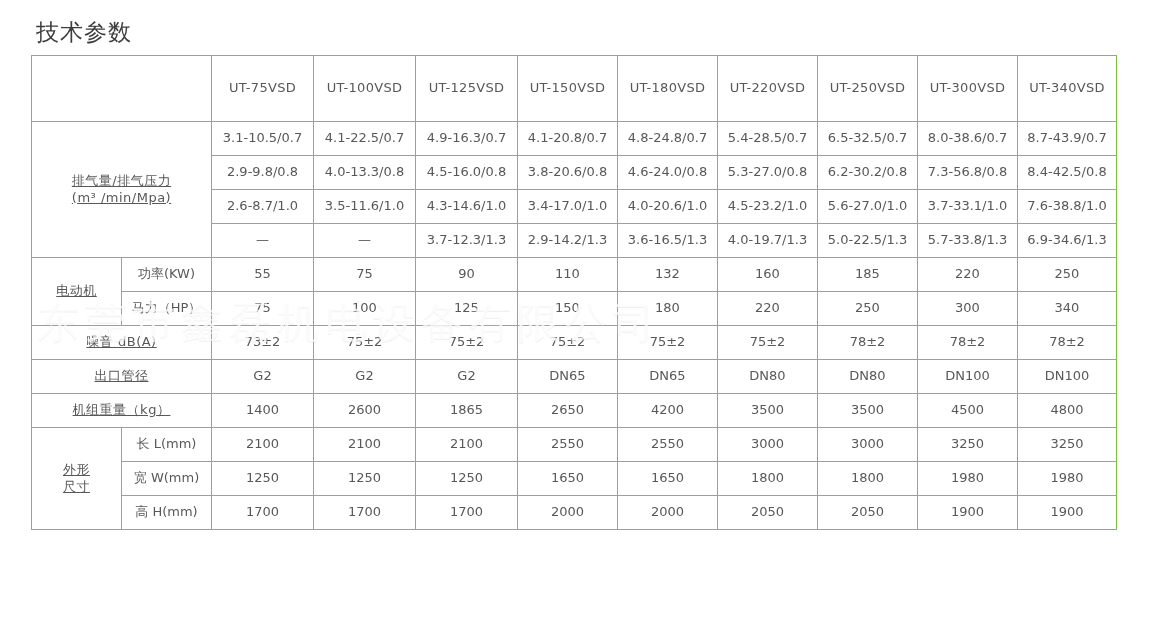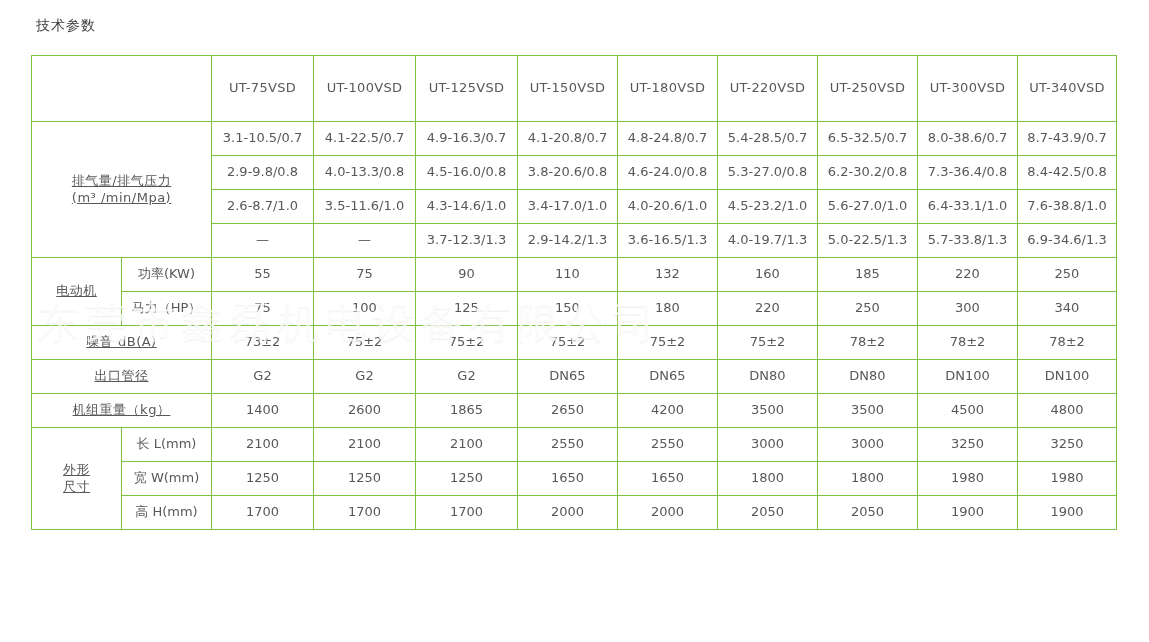--- a/index.html
+++ b/index.html
@@ -13,21 +13,21 @@
     font-family: "DejaVu Sans", "Liberation Sans", sans-serif;
     color: #4a4a4a;
     overflow: hidden;
     position: relative;
   }
 
   .page-title {
     position: absolute;
     left: 36px;
     top: 17px;
-    font-size: 14px;
+    font-size: 23px;
     color: #3d3d3d;
     letter-spacing: 1px;
     font-family: "DejaVu Sans", "Liberation Sans", sans-serif;
   }
 
   .table-wrap {
     position: absolute;
     left: 31px;
     top: 55px;
     width: 1085px;
@@ -195,32 +195,32 @@
           <td class="flow">8.7-43.9/0.7</td>
         </tr>
         <tr>
           <td class="flow">2.9-9.8/0.8</td>
           <td class="flow shade">4.0-13.3/0.8</td>
           <td class="flow">4.5-16.0/0.8</td>
           <td class="flow shade">3.8-20.6/0.8</td>
           <td class="flow">4.6-24.0/0.8</td>
           <td class="flow shade">5.3-27.0/0.8</td>
           <td class="flow">6.2-30.2/0.8</td>
-          <td class="flow shade">7.3-36.4/0.8</td>
+          <td class="flow shade">7.3-56.8/0.8</td>
           <td class="flow">8.4-42.5/0.8</td>
         </tr>
         <tr>
           <td class="flow">2.6-8.7/1.0</td>
           <td class="flow shade">3.5-11.6/1.0</td>
           <td class="flow">4.3-14.6/1.0</td>
           <td class="flow shade">3.4-17.0/1.0</td>
           <td class="flow">4.0-20.6/1.0</td>
           <td class="flow shade">4.5-23.2/1.0</td>
           <td class="flow">5.6-27.0/1.0</td>
-          <td class="flow shade">6.4-33.1/1.0</td>
+          <td class="flow shade">3.7-33.1/1.0</td>
           <td class="flow">7.6-38.8/1.0</td>
         </tr>
         <tr>
           <td class="flow dash">—</td>
           <td class="flow shade dash">—</td>
           <td class="flow">3.7-12.3/1.3</td>
           <td class="flow shade">2.9-14.2/1.3</td>
           <td class="flow">3.6-16.5/1.3</td>
           <td class="flow shade">4.0-19.7/1.3</td>
           <td class="flow">5.0-22.5/1.3</td>

